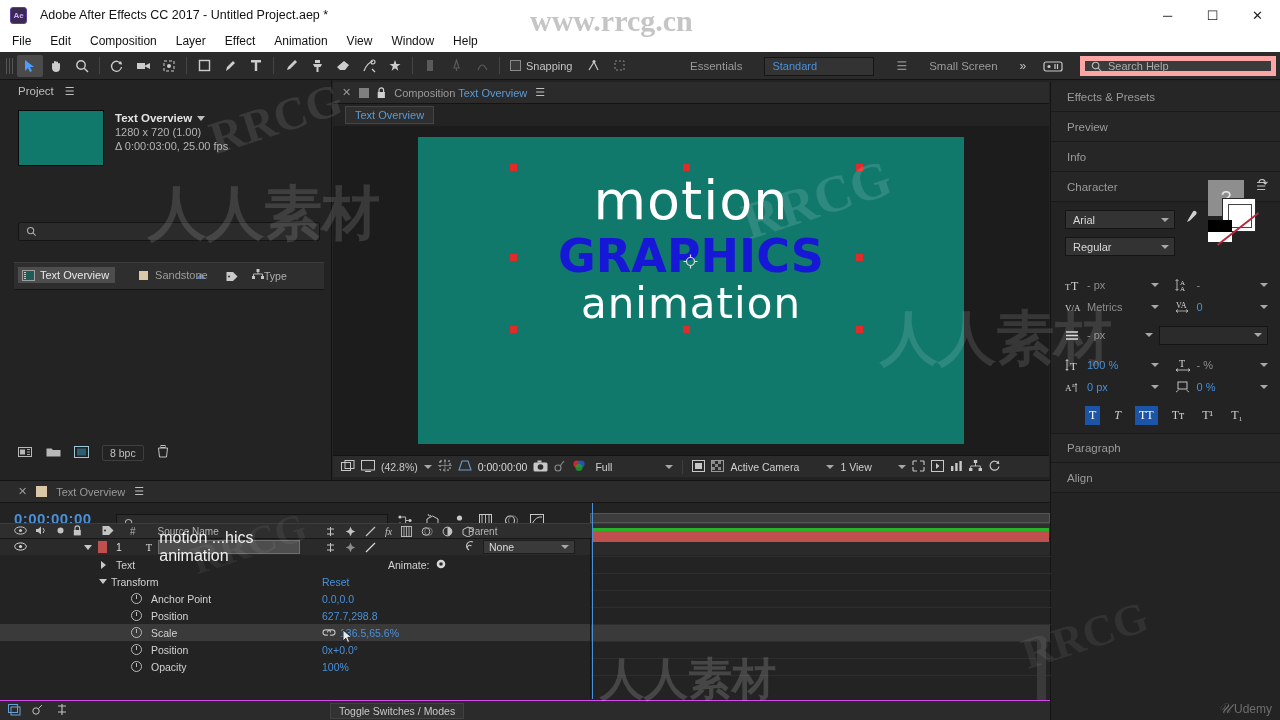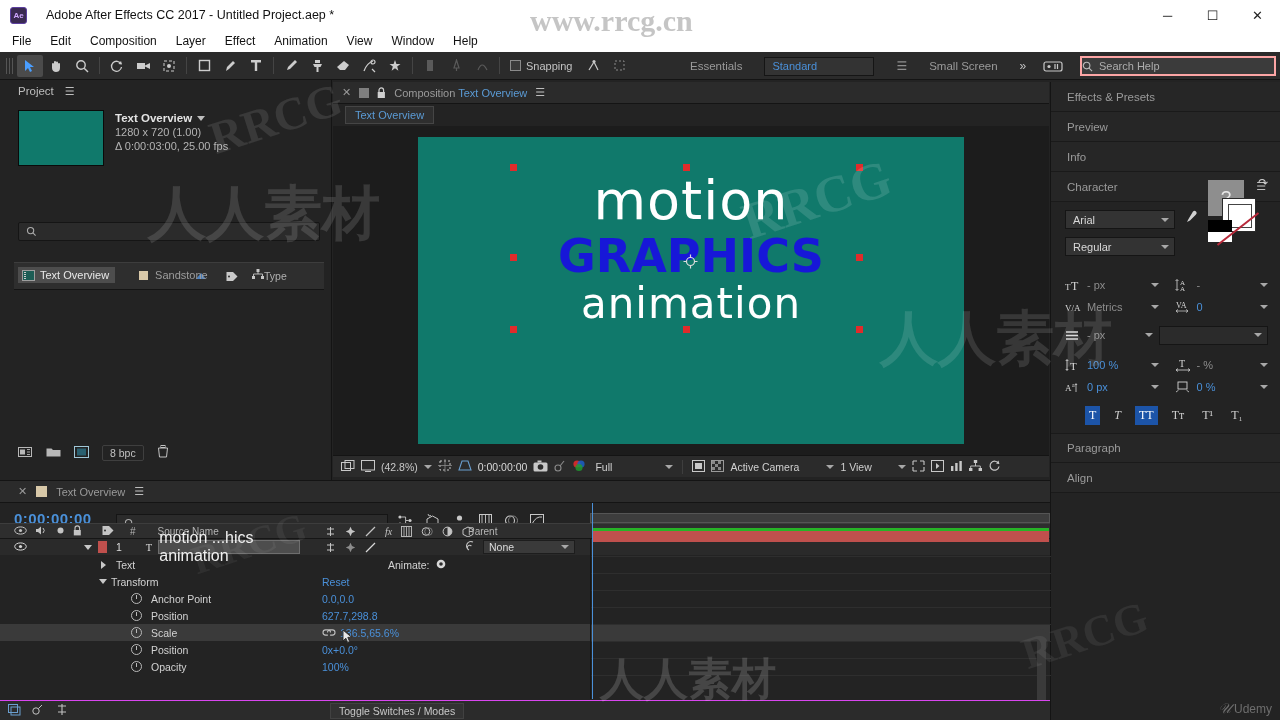--- a/index.html
+++ b/index.html
@@ -5,21 +5,21 @@
   * { box-sizing: border-box; margin:0; padding:0; }
   html,body { width:1280px; height:720px; overflow:hidden; background:#1e1e1e;
     font-family:"Liberation Sans", sans-serif; -webkit-font-smoothing:antialiased; }
   .app { position:relative; width:1280px; height:720px; background:#232323; }
 
   
   .titlebar { height:30px; background:#fff; display:flex; align-items:center; position:relative; }
   .ae-logo { width:17px; height:17px; margin-left:10px; border-radius:3px;
     background:#3a2a52; border:1px solid #5c3fa0; color:#cfa8ff; font-size:8px;
     display:flex; align-items:center; justify-content:center; font-weight:bold; }
-  .title-text { margin-left:19px; font-size:12.5px; color:#111; }
+  .title-text { margin-left:13px; font-size:12.5px; color:#111; }
   .win-btns { position:absolute; right:0; top:0; height:30px; display:flex; }
   .win-btn { width:45px; height:30px; display:flex; align-items:center; justify-content:center;
     color:#222; font-size:13px; }
 
   
   .menubar { height:22px; background:#fff; display:flex; align-items:center; padding-left:12px; }
   .menu-item { font-size:12px; color:#111; margin-right:19px; cursor:default; }
 
   
   .toolbar { height:28px; background:#2b2b2b; border-bottom:1px solid #141414;
@@ -34,21 +34,21 @@
   .tb-sep { width:1px; height:17px; background:#444; margin:0 4px; }
   .snap-box { display:flex; align-items:center; margin-left:6px; }
   .chk { width:11px; height:11px; border:1px solid #8a8a8a; background:#3a3a3a; margin-right:5px; }
   .snap-label { font-size:11px; color:#c2c2c2; }
   .ws-area { display:flex; align-items:center; position:absolute; left:690px; top:0; height:28px; }
   .ws { font-size:11.5px; color:#9a9a9a; margin-right:22px; cursor:default;text-align:center; }
   .ws.sel { color:#4a90d9; }
   .ws-menu { color:#8e8e8e; font-size:12px; margin-right:22px; }
   .chev2 { color:#c0c0c0; font-size:12px; margin-right:14px; }
   .searchbox { position:absolute; right:4px; top:4px; width:196px; height:20px;
-    background:#3b3b3b; border:2px solid #fca5a5; display:flex; align-items:center; }
+    background:#3b3b3b; border:5px solid #fca5a5; display:flex; align-items:center; padding-left:6px; }
   .searchbox .ph { font-size:11px; color:#adadad; margin-left:6px; }
 
   
   .panel-title { font-size:11.5px; color:#bdbdbd; }
   .hamb { color:#bdbdbd; font-size:11px; }
 
   
   .project { position:absolute; left:0; top:80px; width:332px; height:400px;
     background:#232323; border-right:1px solid #141414; }
   .proj-head { height:22px; display:flex; align-items:center; padding-left:18px; gap:11px;

